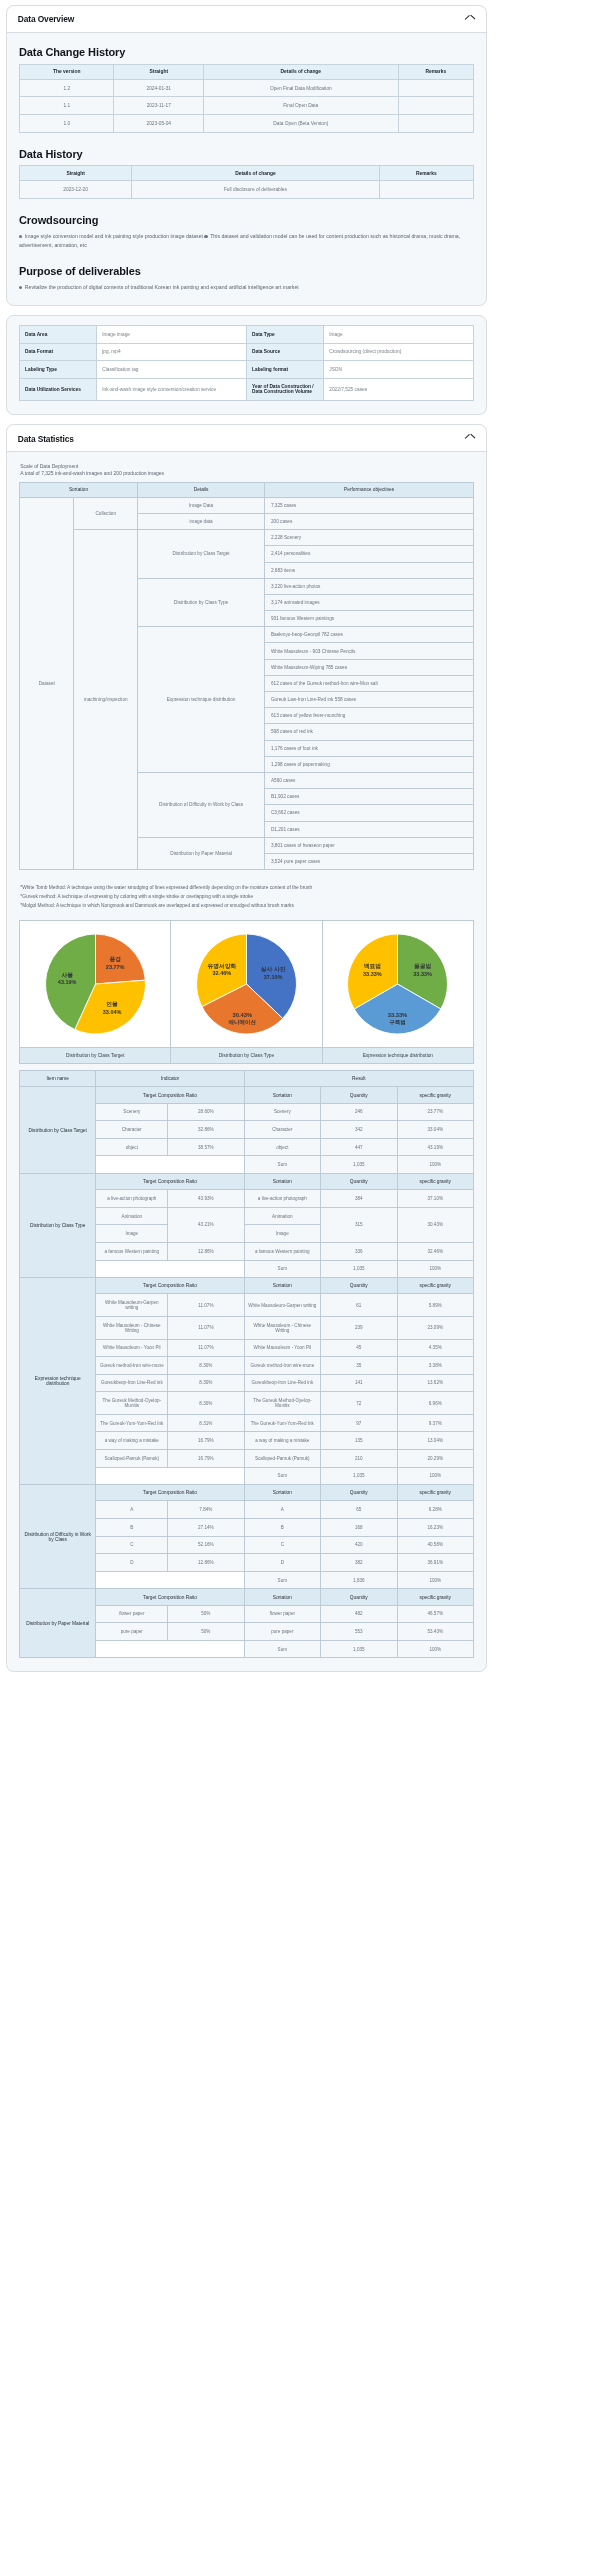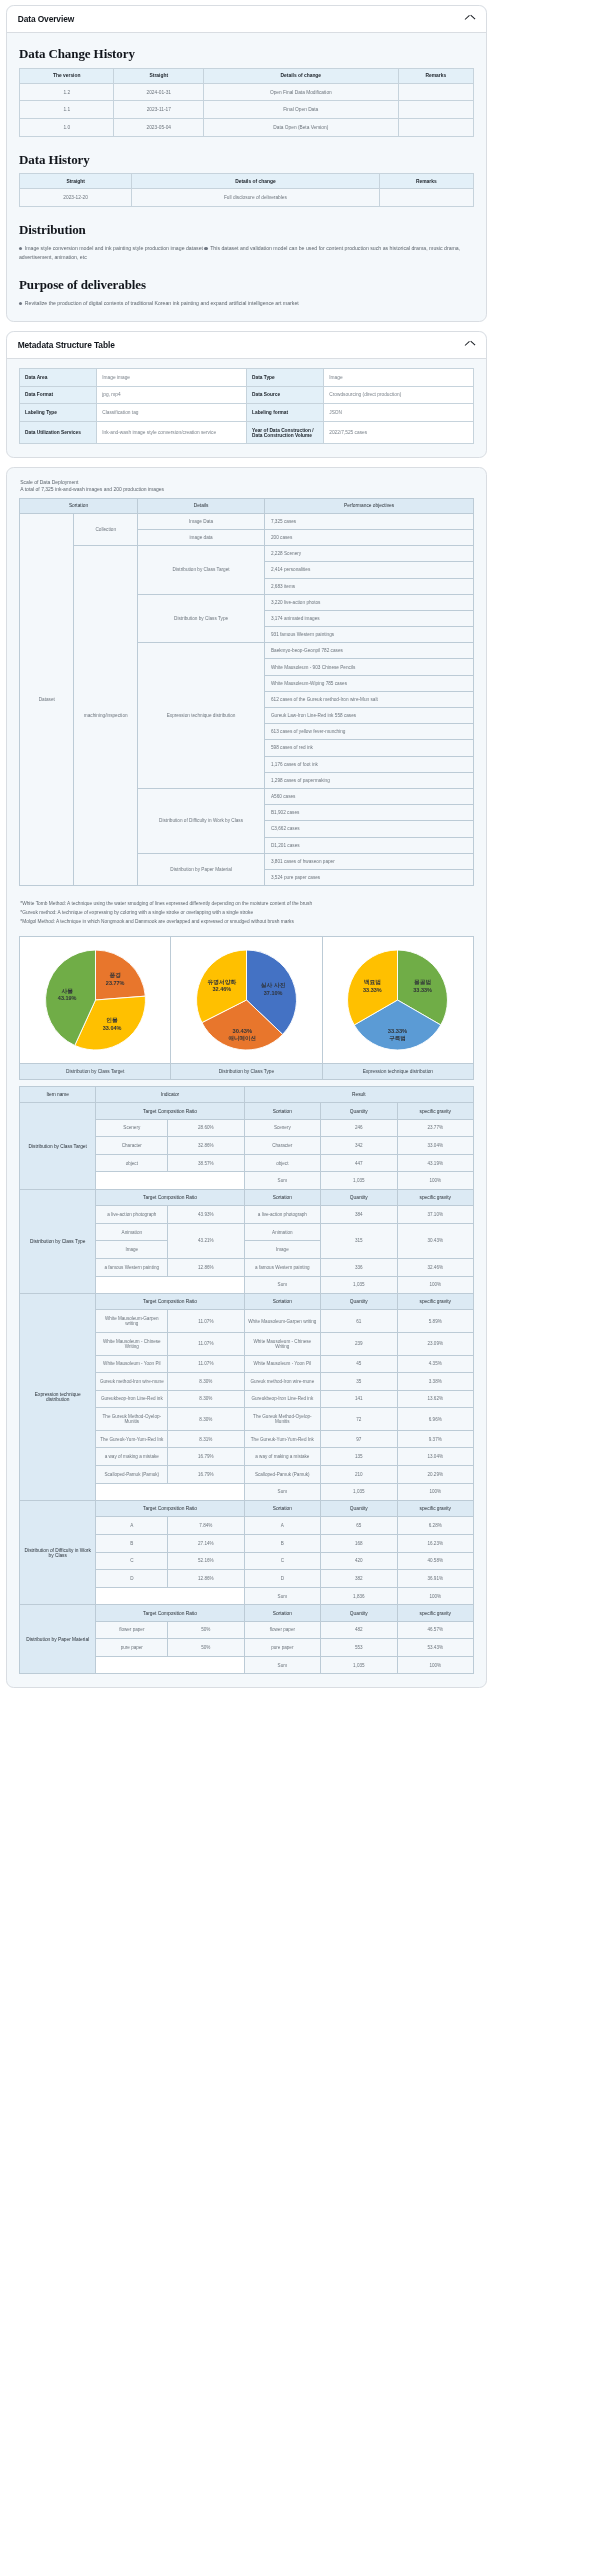--- a/index.html
+++ b/index.html
@@ -40,26 +40,25 @@
   }
   .chev::before, .chev::after {
     content: ""; position: absolute; top: 3.2px; width: 6.4px; height: 1px;
     background: #15191f;
   }
   .chev::before { left: 0; transform: rotate(-42deg); transform-origin: left center; }
   .chev::after  { right: 0; transform: rotate(42deg); transform-origin: right center; }
   .card-body { padding: 9px 11.6px 13px 11.6px; }
 
   h3.sec {
-    font-size: 13px;
+    font-size: 11px;
     font-weight: bold;
     color: #12161c;
     margin: 3.9px 0 5.8px 0;
     letter-spacing: -0.1px;
-    font-family: Liberation Serif, serif;
   }
   h3.sec.gap { margin-top: 15px; }
 
   
   table.tbl {
     width: 100%;
     border-collapse: collapse;
     font-size: 4.8px;
     color: #555d66;
   }
@@ -260,33 +259,29 @@
           </thead>
         <tbody id="dh-body">
             <tr>
               <td>2023-12-20</td>
               <td>Full disclosure of deliverables</td>
               <td></td>
             </tr>
           </tbody>
       </table>
 
-      <h3 class="sec gap">Distribution</h3>
+      <h3 class="sec gap">Crowdsourcing</h3>
       <p class="bullets" id="intro-text"><span class="dot"></span><span>Image style conversion model and ink painting style production image dataset </span><span class="dot"></span><span>This dataset and validation model can be used for content production such as historical drama, music drama, advertisement, animation, etc</span></p>
 
       <h3 class="sec gap">Purpose of deliverables</h3>
       <p class="bullets" id="purpose-text"><span class="dot"></span><span>Revitalize the production of digital contents of traditional Korean ink painting and expand artificial intelligence art market</span></p>
     </div>
   </section>
 
   <section class="card">
-    <div class="card-head">
-      <div class="card-title">Metadata Structure Table</div>
-      <div class="chev"></div>
-    </div>
     <div class="card-body">
       <table class="meta">
           <tbody id="meta-body">
             <tr>
               <td class="k">Data Area</td>
               <td class="v">Image image</td>
               <td class="k">Data Type</td>
               <td class="v">Image</td>
             </tr>
             <tr>
@@ -306,20 +301,24 @@
               <td class="v">Ink-and-wash image style conversion/creation service</td>
               <td class="k">Year of Data Construction / Data Construction Volume</td>
               <td class="v">2022/7,525 cases</td>
             </tr>
           </tbody>
         </table>
     </div>
   </section>
 
   <section class="card">
+    <div class="card-head">
+      <div class="card-title">Data Statistics</div>
+      <div class="chev"></div>
+    </div>
     <div class="card-body">
       <div class="stat-lead">Scale of Data Deployment</div>
       <div class="stat-lead2">A total of 7,325 ink-and-wash images and 200 production images</div>
 
       <table class="stat">
         <colgroup>
             <col style="width:12%">
             <col style="width:14%">
             <col style="width:28%">
             <col style="width:46%">

